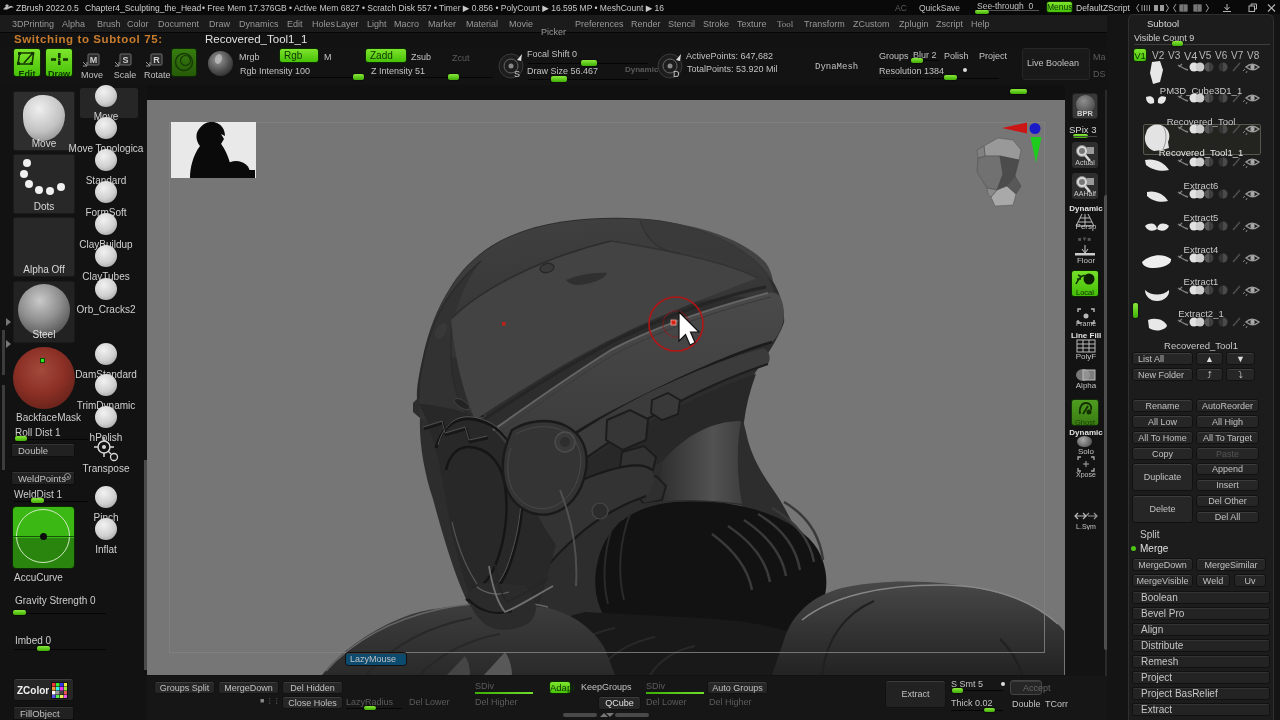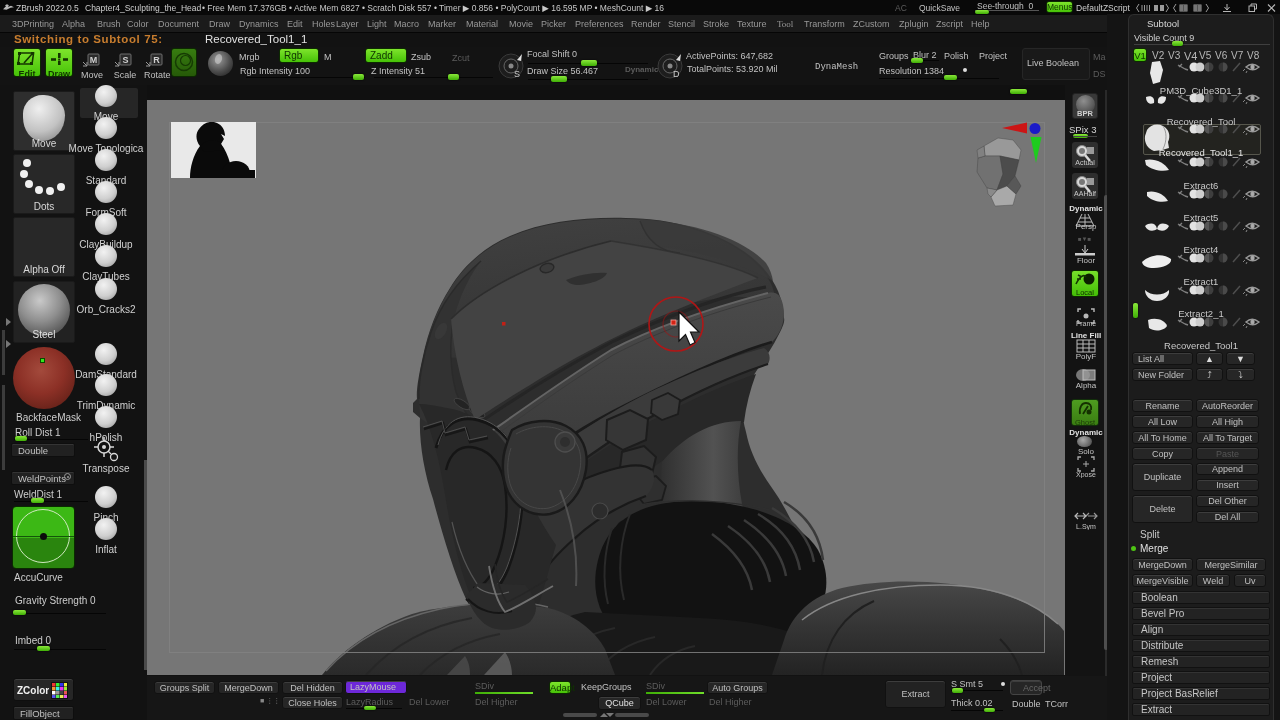--- a/index.html
+++ b/index.html
@@ -68,21 +68,21 @@
 <div class="t" style="left:209px;top:19px;color:#989898;">Draw</div>
 <div class="t" style="left:239px;top:19px;color:#989898;">Dynamics</div>
 <div class="t" style="left:287px;top:19px;color:#989898;">Edit</div>
 <div class="t" style="left:312px;top:19px;color:#989898;">Holes</div>
 <div class="t" style="left:336px;top:19px;color:#989898;">Layer</div>
 <div class="t" style="left:367px;top:19px;color:#989898;">Light</div>
 <div class="t" style="left:394px;top:19px;color:#989898;">Macro</div>
 <div class="t" style="left:428px;top:19px;color:#989898;">Marker</div>
 <div class="t" style="left:466px;top:19px;color:#989898;">Material</div>
 <div class="t" style="left:509px;top:19px;color:#989898;">Movie</div>
-<div class="t" style="left:541px;top:19px;color:#989898;">Picker</div>
+<div class="t" style="left:541px;top:27px;color:#989898;">Picker</div>
 <div class="t" style="left:575px;top:19px;color:#989898;">Preferences</div>
 <div class="t" style="left:631px;top:19px;color:#989898;">Render</div>
 <div class="t" style="left:668px;top:19px;color:#989898;">Stencil</div>
 <div class="t" style="left:703px;top:19px;color:#989898;">Stroke</div>
 <div class="t" style="left:737px;top:19px;color:#989898;">Texture</div>
 <div class="t" style="left:777px;top:19px;color:#989898;font-family:Liberation Serif, serif;">Tool</div>
 <div class="t" style="left:804px;top:19px;color:#989898;">Transform</div>
 <div class="t" style="left:853px;top:19px;color:#989898;">ZCustom</div>
 <div class="t" style="left:899px;top:19px;color:#989898;">Zplugin</div>
 <div class="t" style="left:936px;top:19px;color:#989898;">Zscript</div>
@@ -724,21 +724,21 @@
 <div class="abs" style="left:1132px;top:671px;width:138px;height:13px;background:#232323;border:1px solid #111;box-shadow:inset 0 1px 0 #333;border-radius:2px;color:#c6c6c6;font-size:10px;line-height:12px;padding-left:8px;">Project</div>
 <div class="abs" style="left:1132px;top:687px;width:138px;height:13px;background:#232323;border:1px solid #111;box-shadow:inset 0 1px 0 #333;border-radius:2px;color:#c6c6c6;font-size:10px;line-height:12px;padding-left:8px;">Project BasRelief</div>
 <div class="abs" style="left:1132px;top:703px;width:138px;height:13px;background:#232323;border:1px solid #111;box-shadow:inset 0 1px 0 #333;border-radius:2px;color:#c6c6c6;font-size:10px;line-height:12px;padding-left:8px;">Extract</div>
 
 <div class="abs" style="left:147px;top:682px;width:6px;height:9px;background:#4fc214;border-radius:1px;"></div>
 
 <div class="abs" style="left:147px;top:676px;width:960px;height:44px;background:#161616;"></div>
 <div class="btn" style="left:154px;top:681px;width:61px;height:13px;line-height:12px;">Groups Split</div>
 <div class="btn" style="left:218px;top:681px;width:61px;height:13px;line-height:12px;">MergeDown</div>
 <div class="btn" style="left:282px;top:681px;width:61px;height:13px;line-height:12px;">Del Hidden</div>
-<div class="btn" style="left:345px;top:680px;width:62px;height:14px;line-height:13px;text-align:left;padding-left:4px;background:#6d28d9;">LazyMouse</div>
+<div class="btn" style="left:345px;top:652px;width:62px;height:14px;line-height:13px;text-align:left;padding-left:4px;background:#0c4a6e;">LazyMouse</div>
 <div class="t gry" style="left:475px;top:681px;">SDiv</div>
 <div class="abs" style="left:475px;top:692px;width:58px;height:2px;background:linear-gradient(90deg,#3fae06,#6fdd2a);"></div>
 <div class="gbtn" style="left:549px;top:681px;width:22px;height:13px;font-size:9.5px;line-height:12px;font-weight:normal;">Adapt</div>
 <div class="t" style="left:581px;top:682px;">KeepGroups</div>
 <div class="t gry" style="left:646px;top:681px;">SDiv</div>
 <div class="abs" style="left:646px;top:692px;width:58px;height:2px;background:linear-gradient(90deg,#3fae06,#6fdd2a);"></div>
 <div class="btn" style="left:707px;top:681px;width:61px;height:13px;line-height:12px;">Auto Groups</div>
 <div class="btn" style="left:154px;top:696px;width:124px;height:13px;line-height:12px;text-align:left;padding-left:5px;margin-top:40px;">Mirror And Weld</div>
 <div class="t2" style="left:260px;top:697px;font-size:7px;color:#888;">■ ⋮⋮</div>
 <div class="btn" style="left:282px;top:696px;width:61px;height:13px;line-height:12px;">Close Holes</div>

